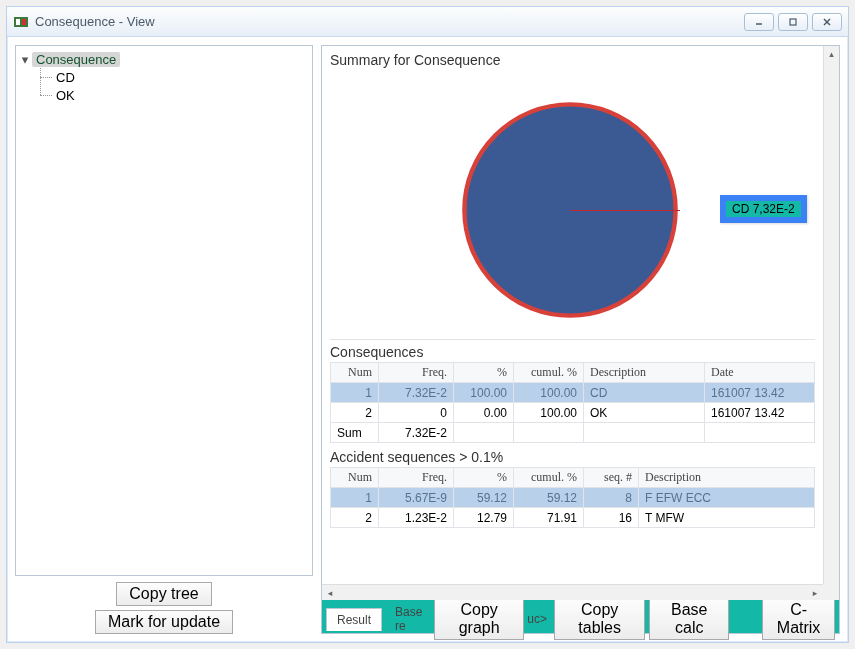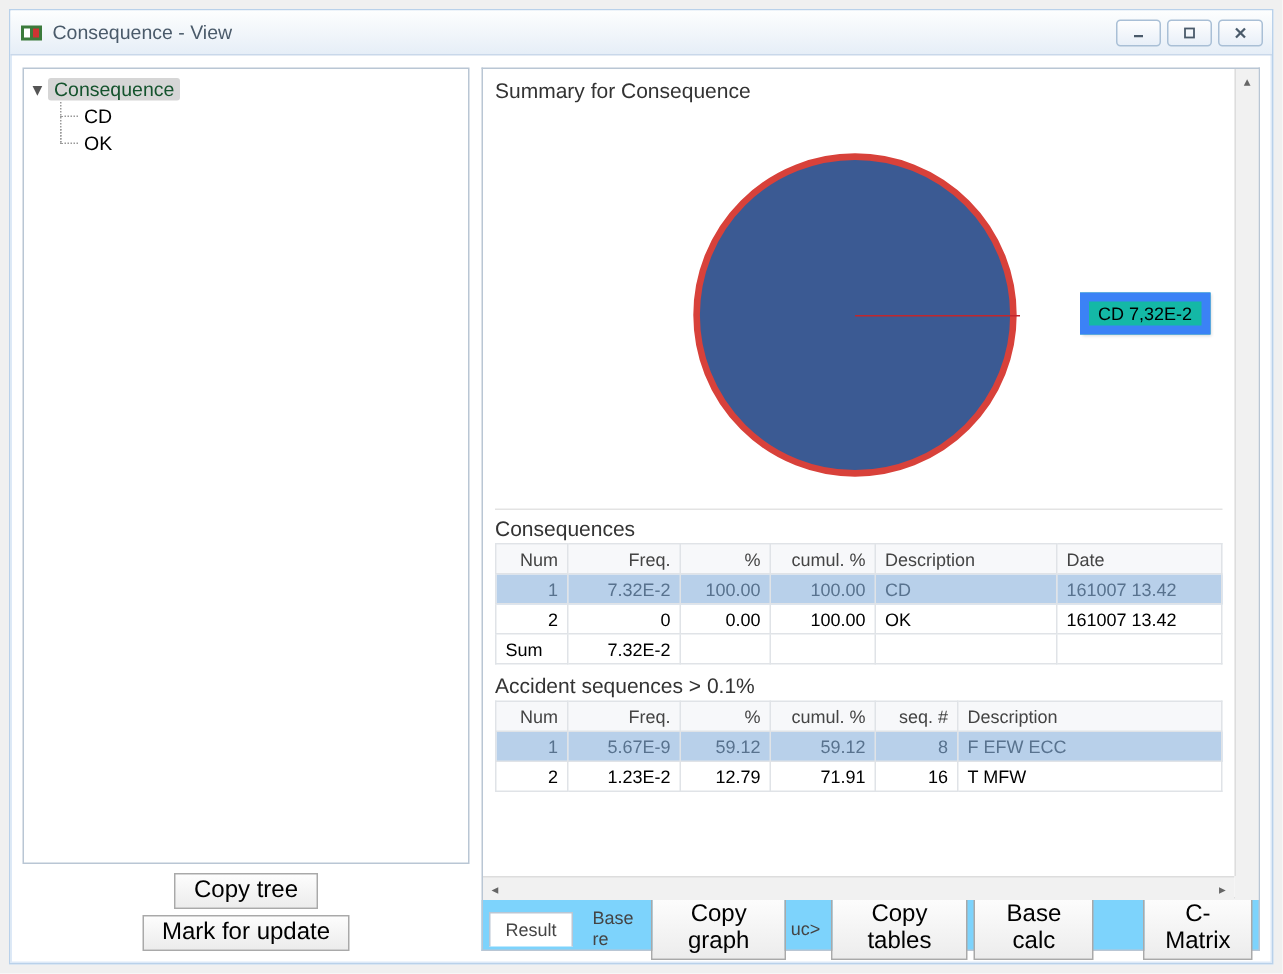--- a/index.html
+++ b/index.html
@@ -208,41 +208,42 @@
     border: 1px solid #e0e3e7;
     padding: 2px 6px;
     text-align: right;
     height: 20px;
     white-space: nowrap;
   }
   table.grid th {
     background: #f7f8fa;
     color: #444;
     font-weight: normal;
+    font-family: Liberation Serif, serif;
   }
   table.grid th.left, table.grid td.left { text-align: left; }
   table.grid tr.sel td {
     background: #b8d0ea;
     color: #58728e;
   }
   .col-num { width: 48px; }
   .col-freq { width: 75px; }
   .col-pct { width: 60px; }
   .col-cum { width: 70px; }
   .col-seq { width: 55px; }
   .col-date { width: 110px; }
 
   .tabs-row {
     display: flex;
     align-items: center;
     gap: 2px;
     padding: 4px 4px 0 4px;
     border: 1px solid #b9c6d4;
     border-top: none;
-    background: #7dd3fc;
+    background: #14b8a6;
     height: 34px;
   }
   .tab {
     padding: 4px 10px;
     font-size: 12px;
     color: #444;
     border: 1px solid transparent;
     border-bottom: none;
     cursor: default;
   }

